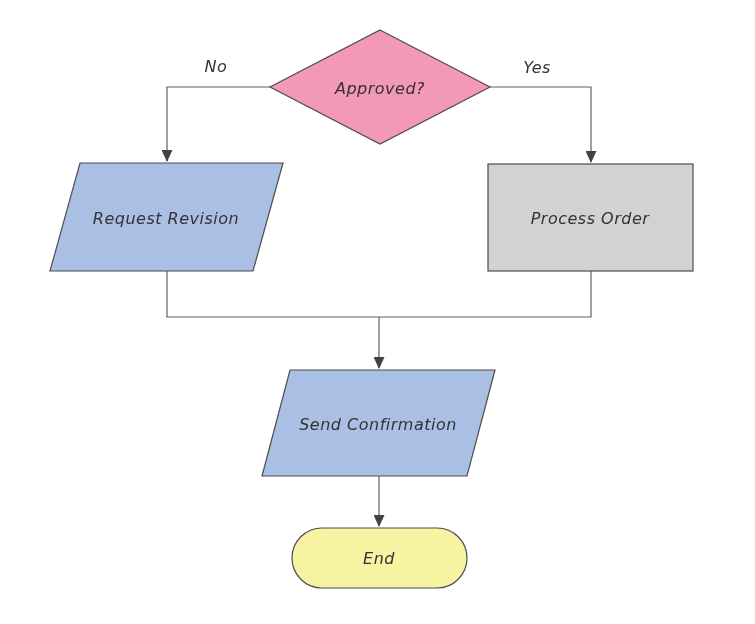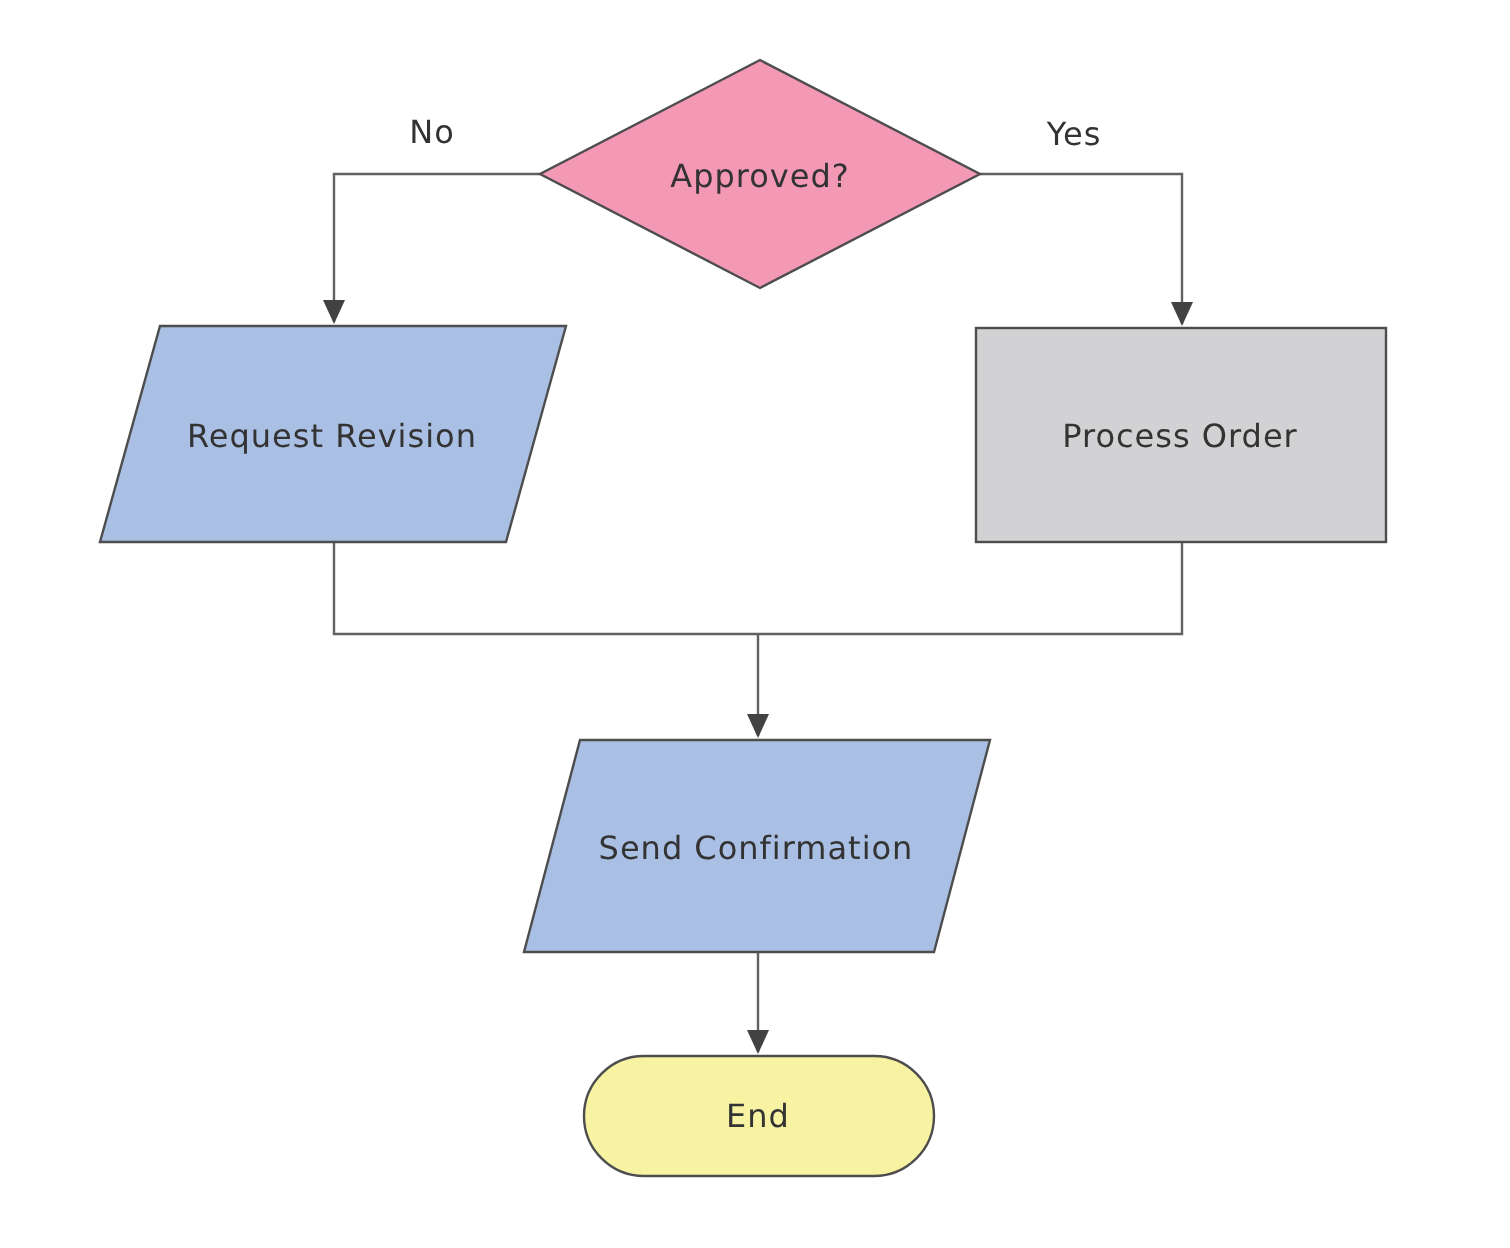--- a/index.html
+++ b/index.html
@@ -6,20 +6,21 @@
     margin: 0;
     padding: 0;
     background: #FFFFFF;
   }
   .stage {
     position: relative;
     width: 755px;
     height: 624px;
     background: #FFFFFF;
     overflow: hidden;
+    font-style: italic;
   }
   svg { display: block; }
   .edge {
     fill: none;
     stroke: #616161;
     stroke-width: 1.2;
   }
   .node {
     stroke: #4D4D4D;
     stroke-width: 1.2;

